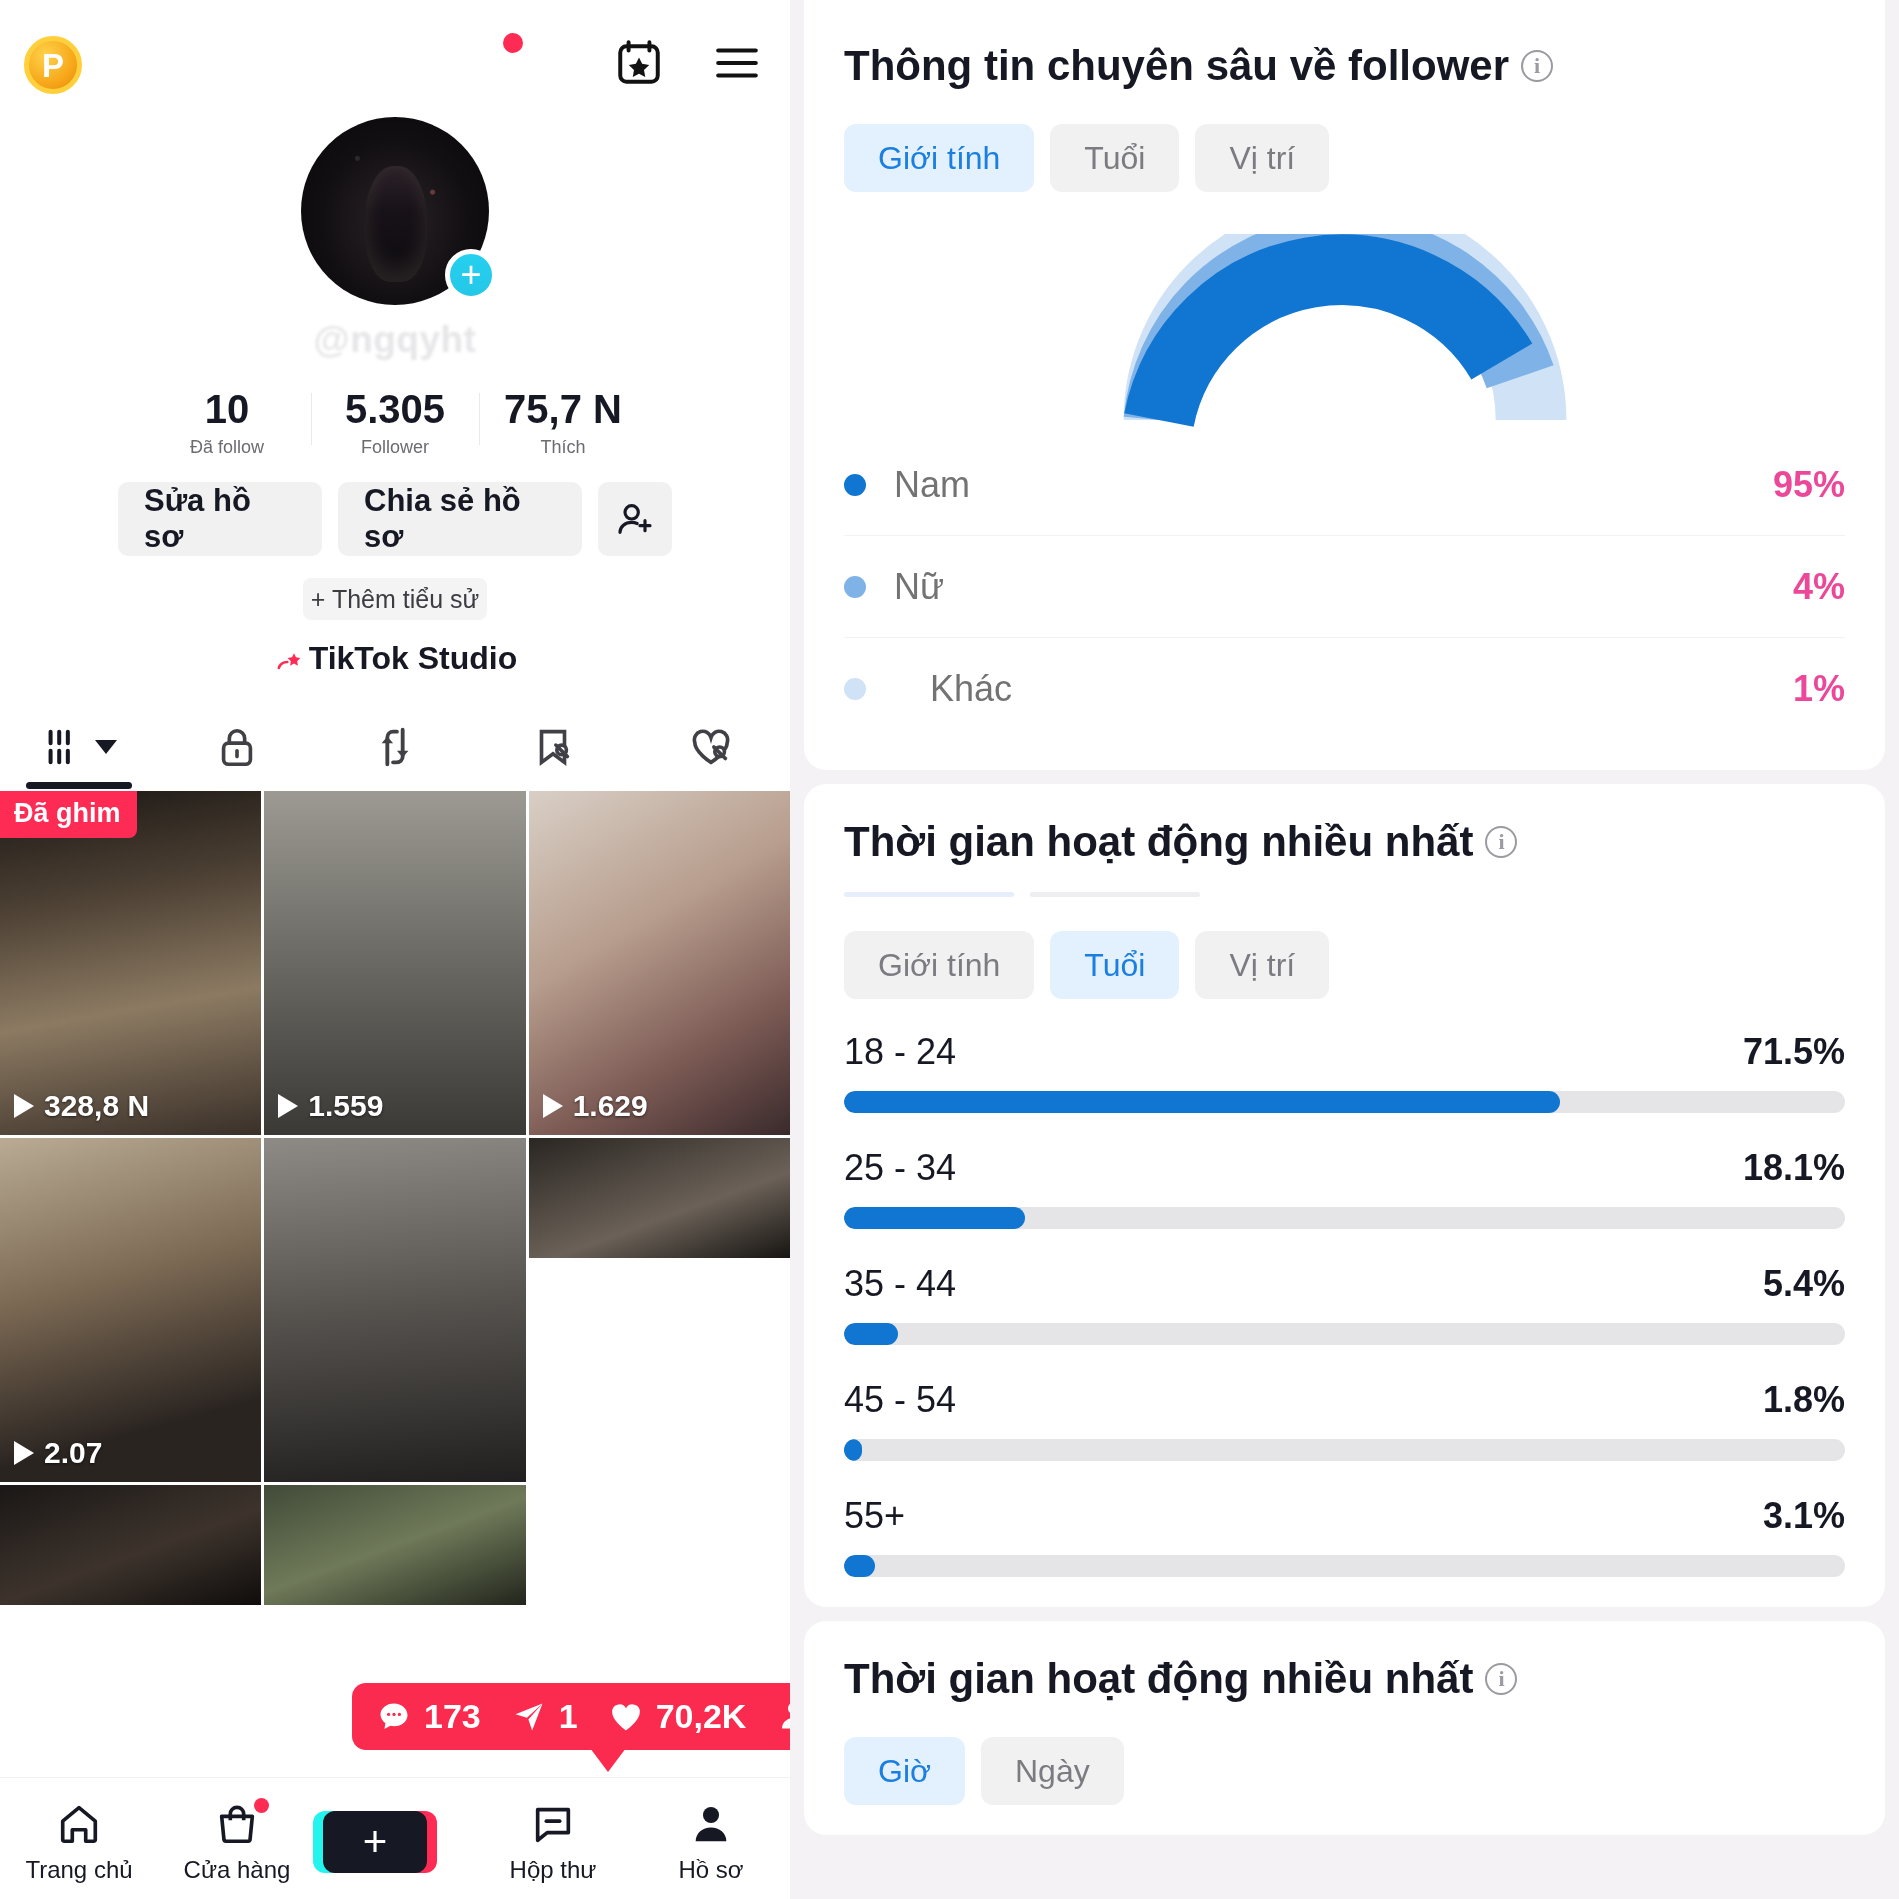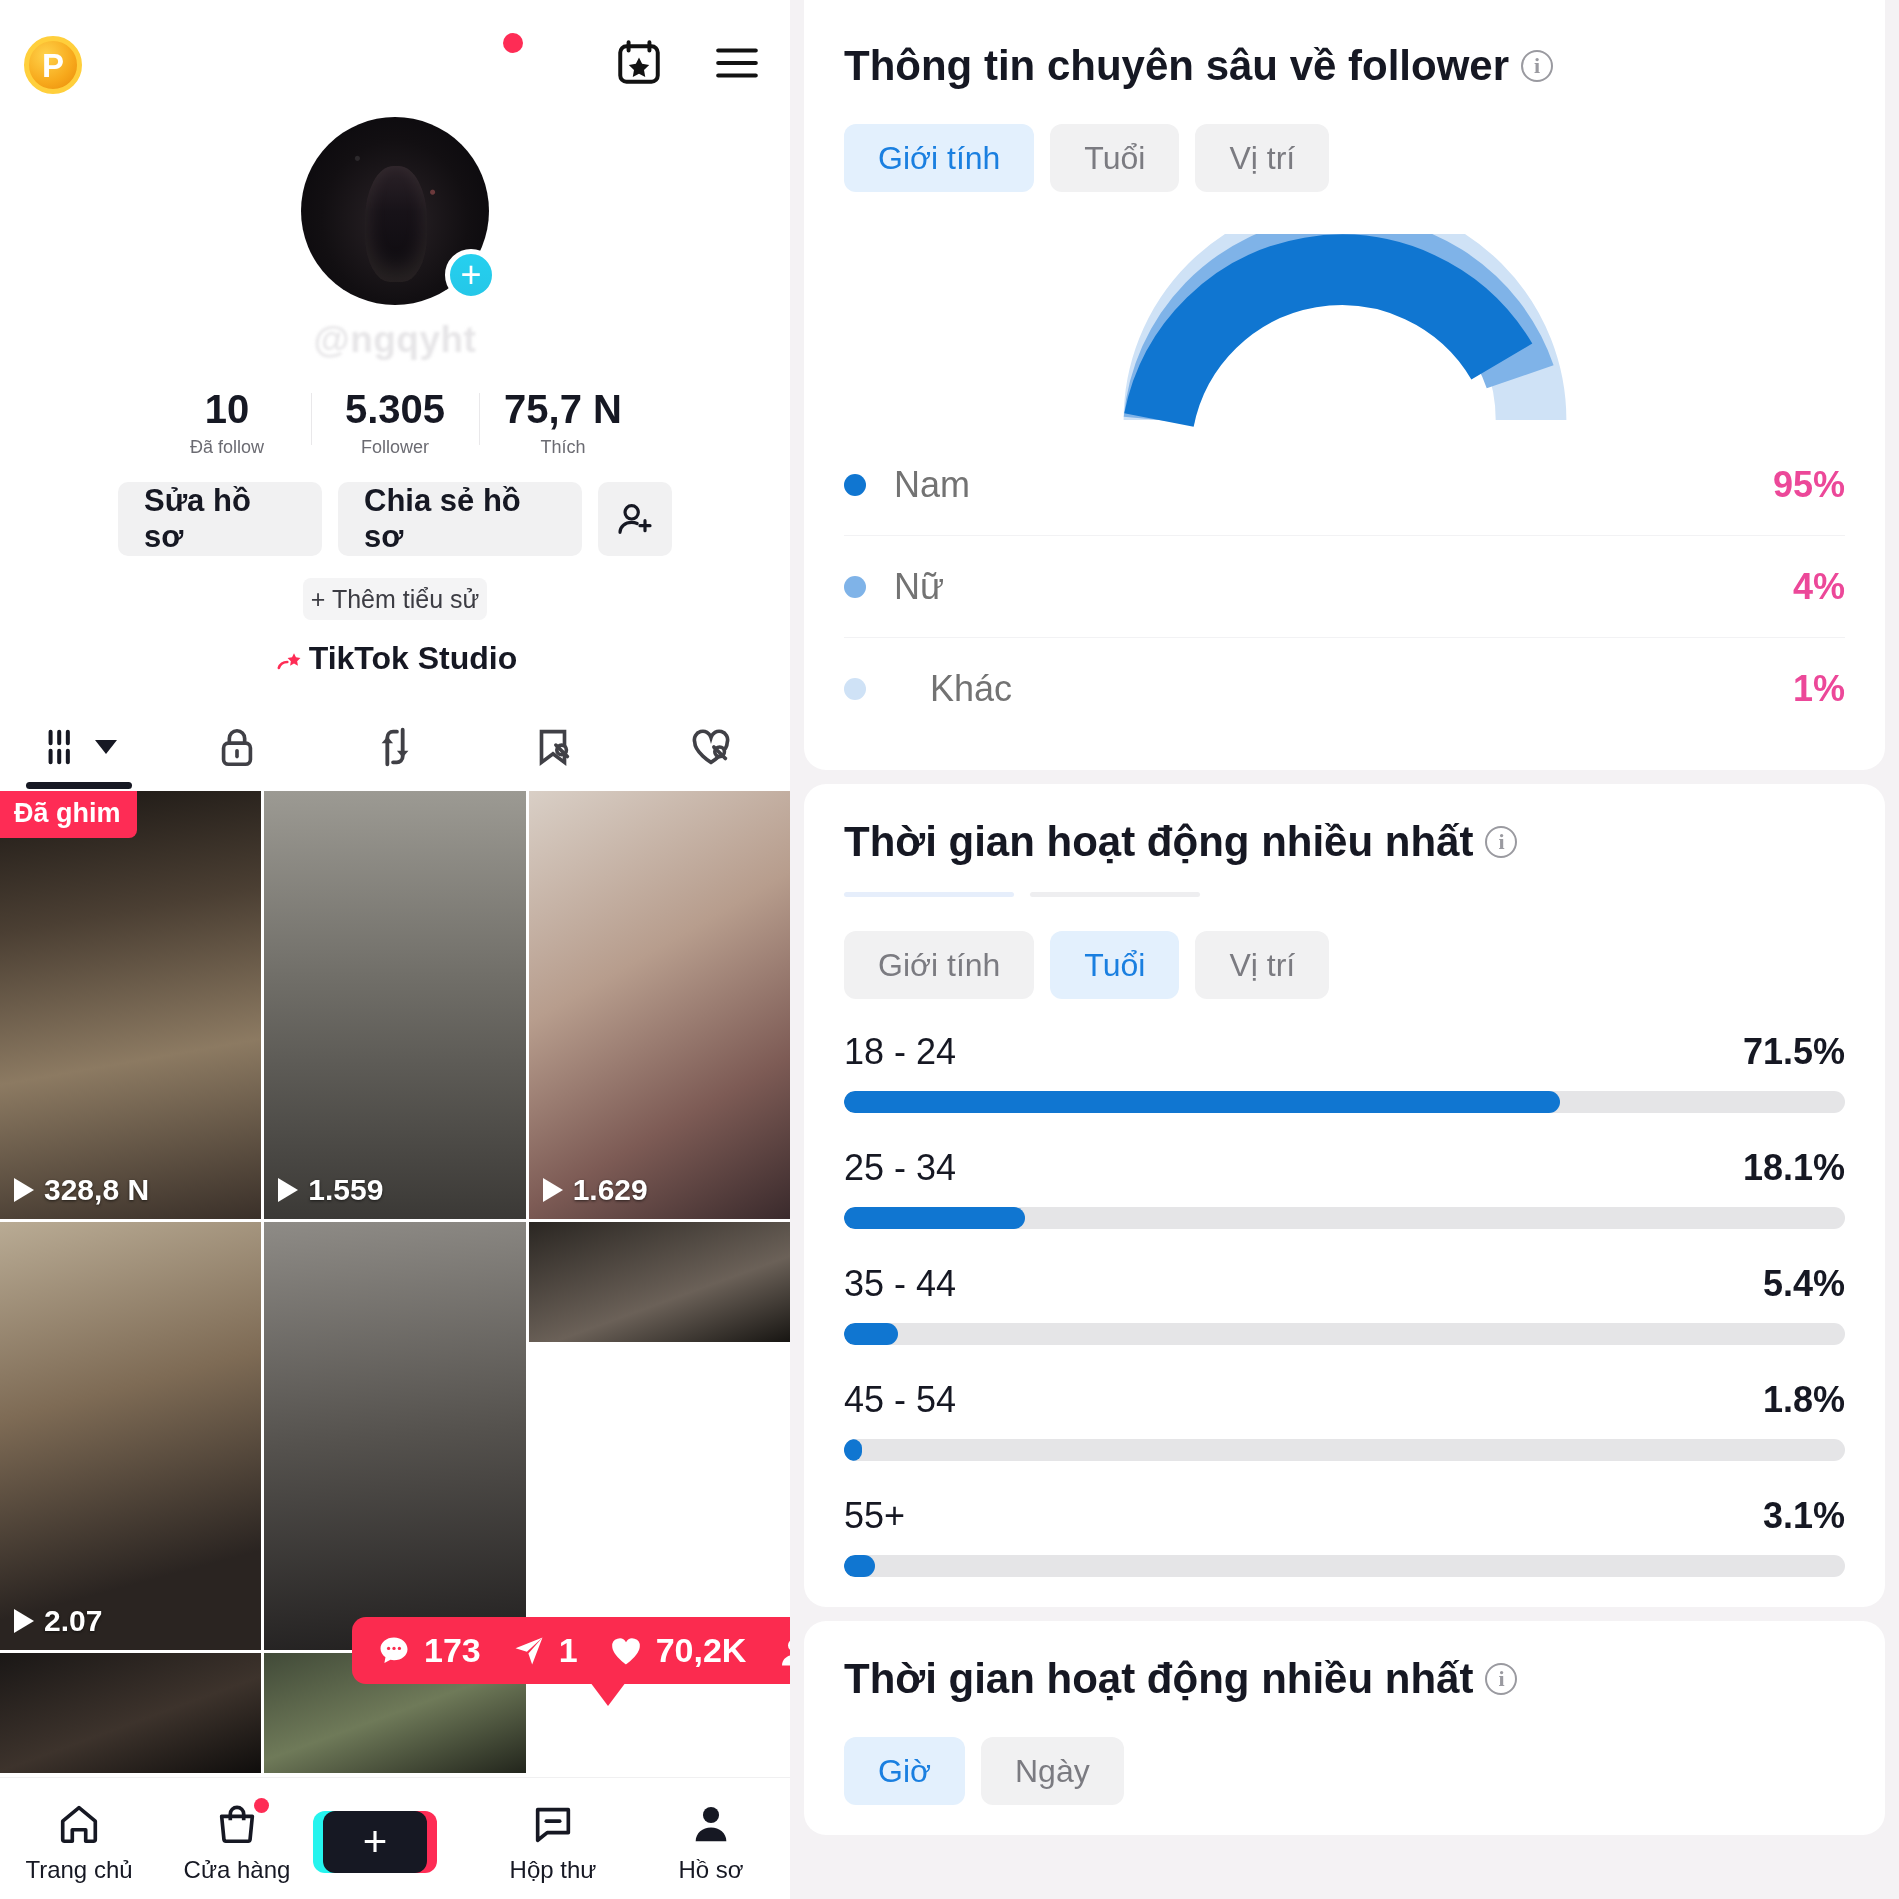--- a/index.html
+++ b/index.html
@@ -100,34 +100,34 @@
 
   .tabs-row {
     margin-top: 28px; display: flex; align-items: flex-end; height: 84px; position: relative;
   }
   .tab-cell { flex: 1; display: flex; align-items: center; justify-content: center; height: 100%; position: relative; }
   .tab-cell svg { width: 46px; height: 46px; }
   .tab-caret { margin-left: 8px; width: 0; height: 0; border-left: 11px solid transparent; border-right: 11px solid transparent; border-top: 14px solid #161823; }
   .tab-underline { position: absolute; bottom: 0; left: 50%; transform: translateX(-50%); width: 106px; height: 7px; background: #161823; border-radius: 4px; }
 
   .grid { display: grid; grid-template-columns: repeat(3, 1fr); gap: 3px; margin-top: 2px; }
-  .cell { position: relative; height: 428px; overflow: hidden; background: #222; }
+  .cell { position: relative; height: 344px; overflow: hidden; background: #222; }
   .cell.short { height: 120px; }
   .cell-img { position: absolute; inset: 0; }
   .views { position: absolute; left: 14px; bottom: 12px; color: #fff; font-size: 30px; font-weight: 600; display: flex; align-items: center; gap: 10px; text-shadow: 0 1px 3px rgba(0,0,0,.6); }
   .views .play { width: 0; height: 0; border-left: 20px solid #fff; border-top: 12px solid transparent; border-bottom: 12px solid transparent; }
   .pin-badge {
     position: absolute; left: 0; top: 0; background: #fe2c55; color: #fff;
     font-size: 27px; font-weight: 600; padding: 7px 16px 9px 14px; border-radius: 0 0 8px 0;
   }
 
   .tooltip {
-    position: absolute; left: 352px; top: 1617px; z-index: 30;
+    position: absolute; left: 352px; top: 1683px; z-index: 30;
     background: #fb2b4f; border-radius: 14px; padding: 14px 24px;
-    display: flex; align-items: flex-end; gap: 30px; color: #fff;
+    display: flex; align-items: flex-start; gap: 30px; color: #fff;
     font-size: 34px; font-weight: 600; white-space: nowrap;
   }
   .tooltip::after {
     content: ""; position: absolute; left: 238px; bottom: -22px;
     border-left: 18px solid transparent; border-right: 18px solid transparent;
     border-top: 24px solid #fb2b4f;
   }
   .tt-item { display: flex; align-items: center; gap: 12px; }
   .tt-item svg { width: 36px; height: 36px; fill: #fff; }
 

